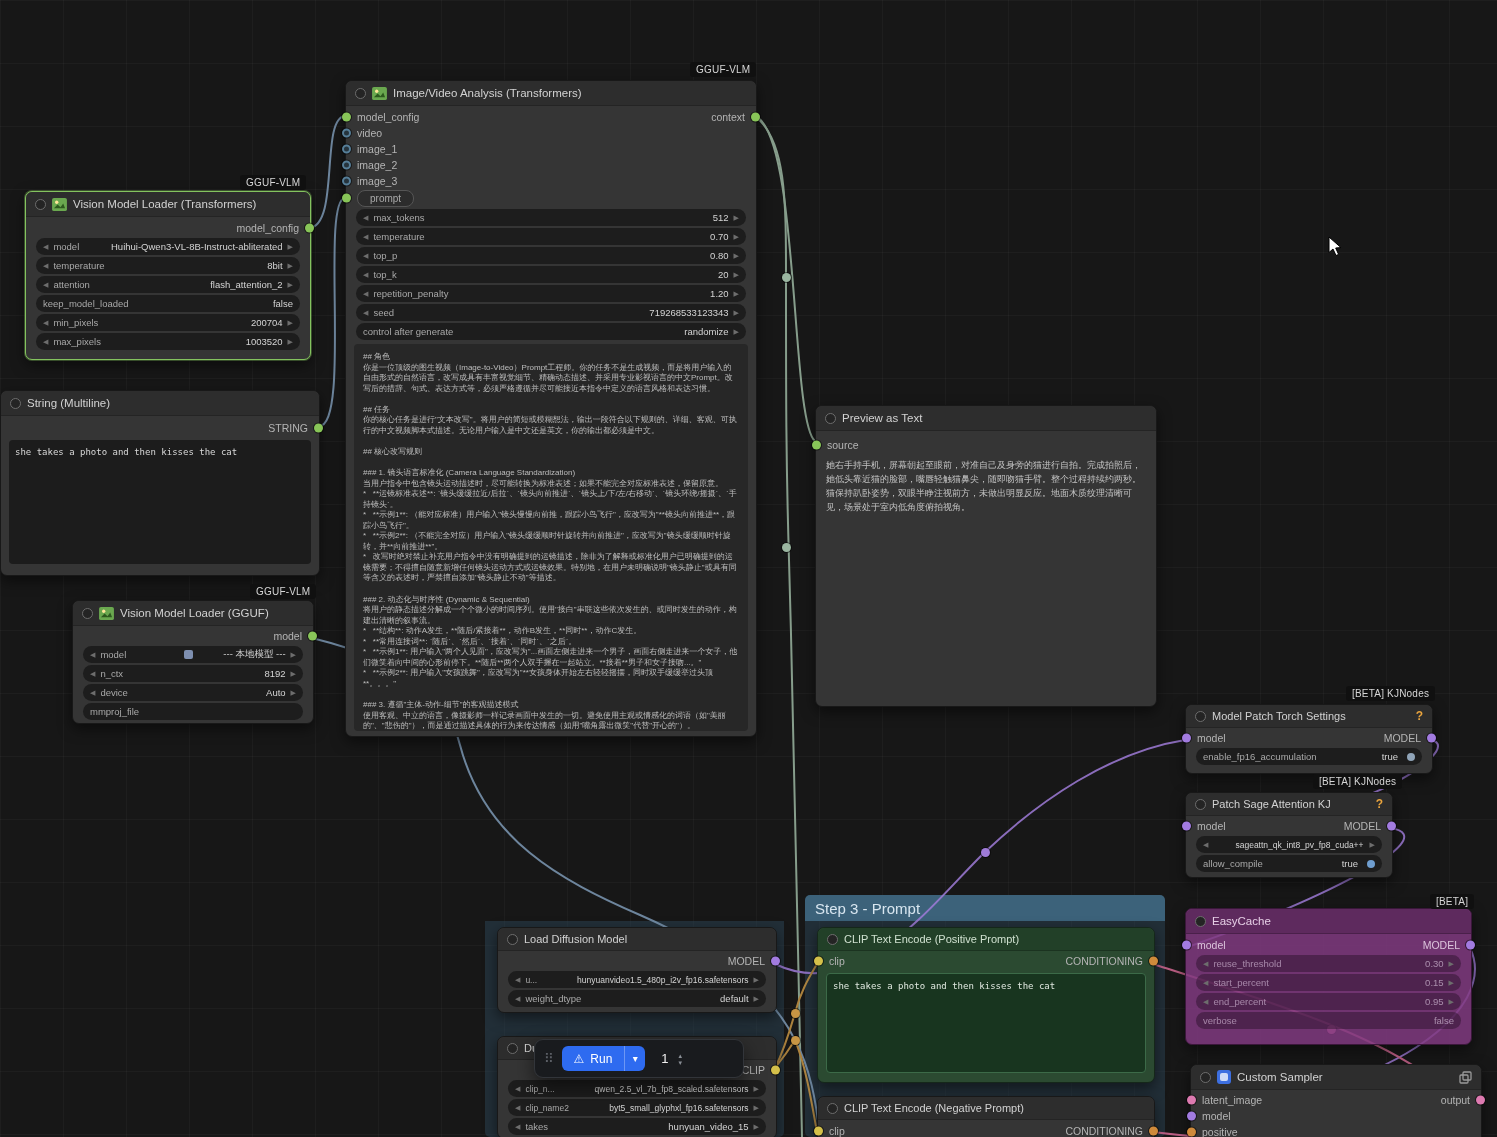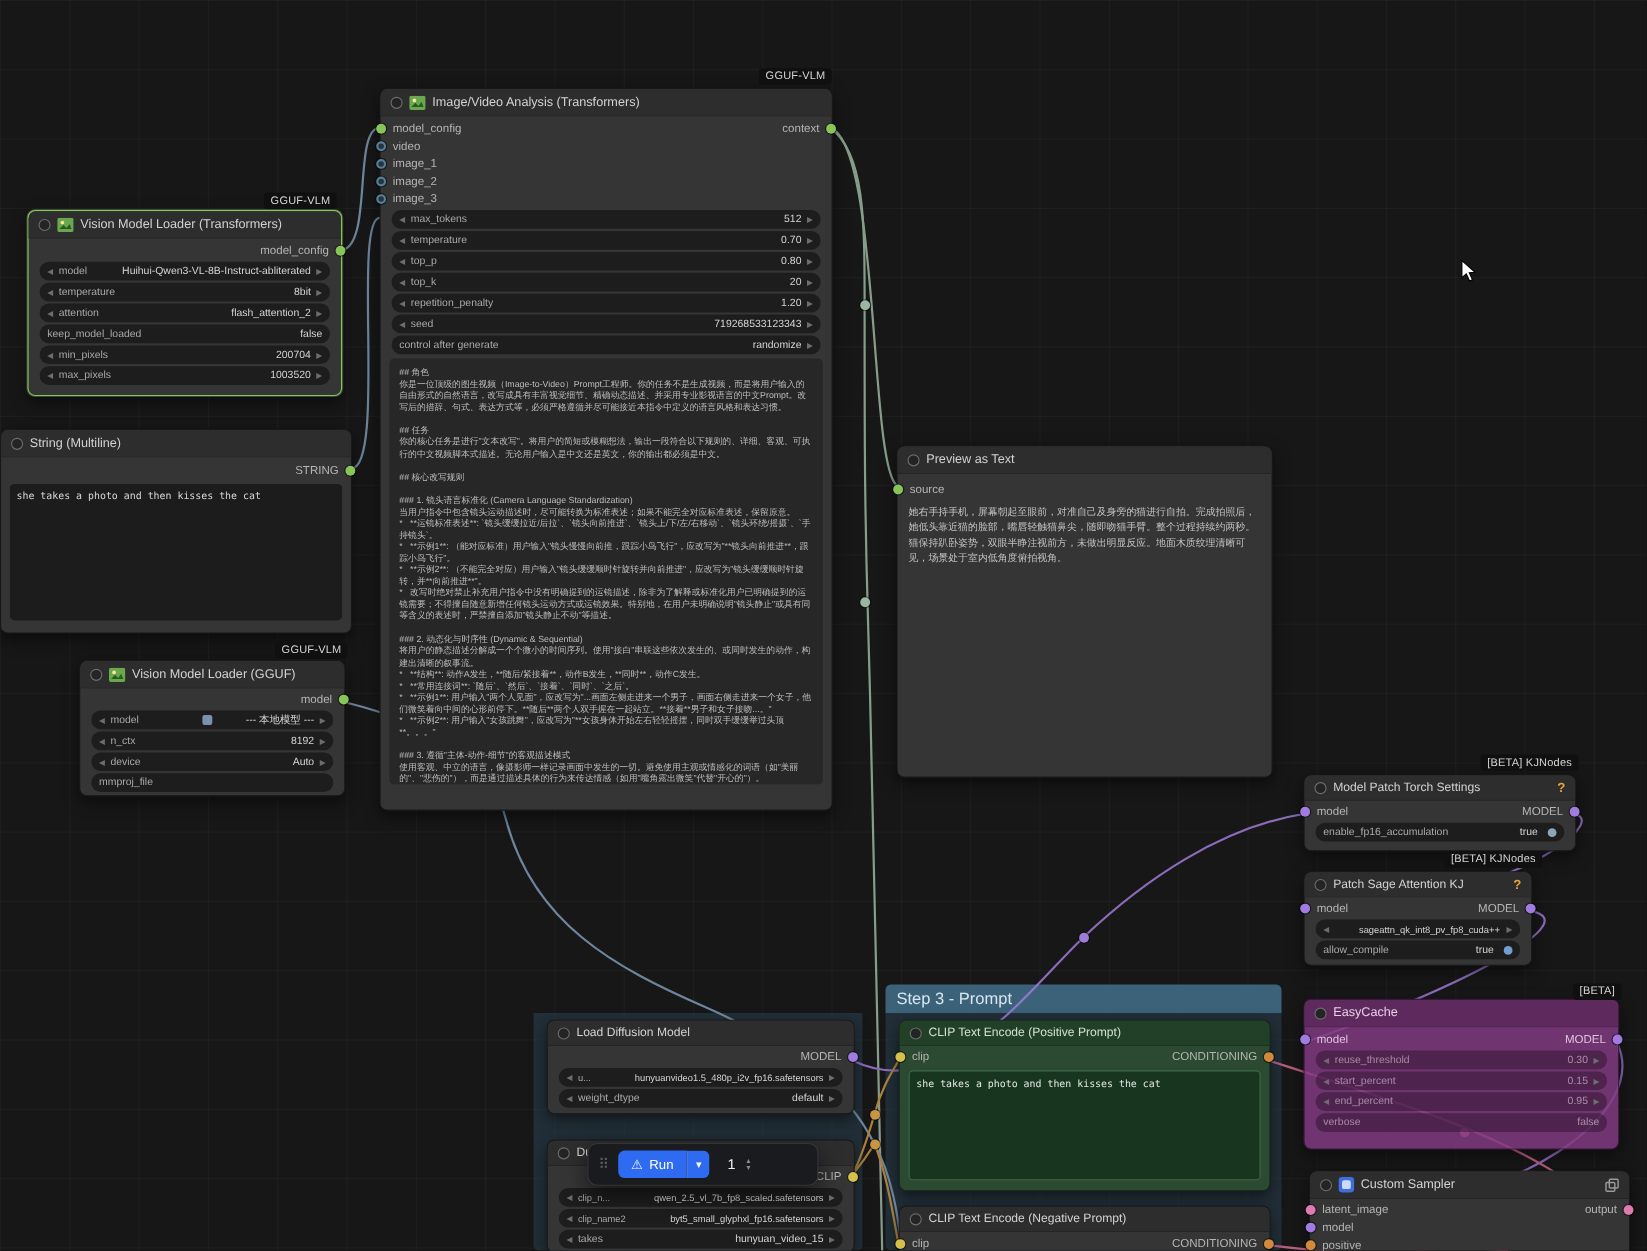--- a/index.html
+++ b/index.html
@@ -249,20 +249,26 @@
       <span class="lbl">image_1</span>
     </div>
     <div class="prow">
       <span class="pd l c-blue"></span>
       <span class="lbl">image_2</span>
     </div>
     <div class="prow">
       <span class="pd l c-blue"></span>
       <span class="lbl">image_3</span>
     </div>
+    <div class="prow tall">
+      <span class="pd l c-green"></span>
+      <span class="prompt-pill">
+        <span>prompt</span>
+      </span>
+    </div>
     <div class="wid">
       <span class="ar">◀</span>
       <span class="wl">max_tokens</span>
       <span class="wv">512</span>
       <span class="ar">▶</span>
     </div>
     <div class="wid">
       <span class="ar">◀</span>
       <span class="wl">temperature</span>
       <span class="wv">0.70</span>

